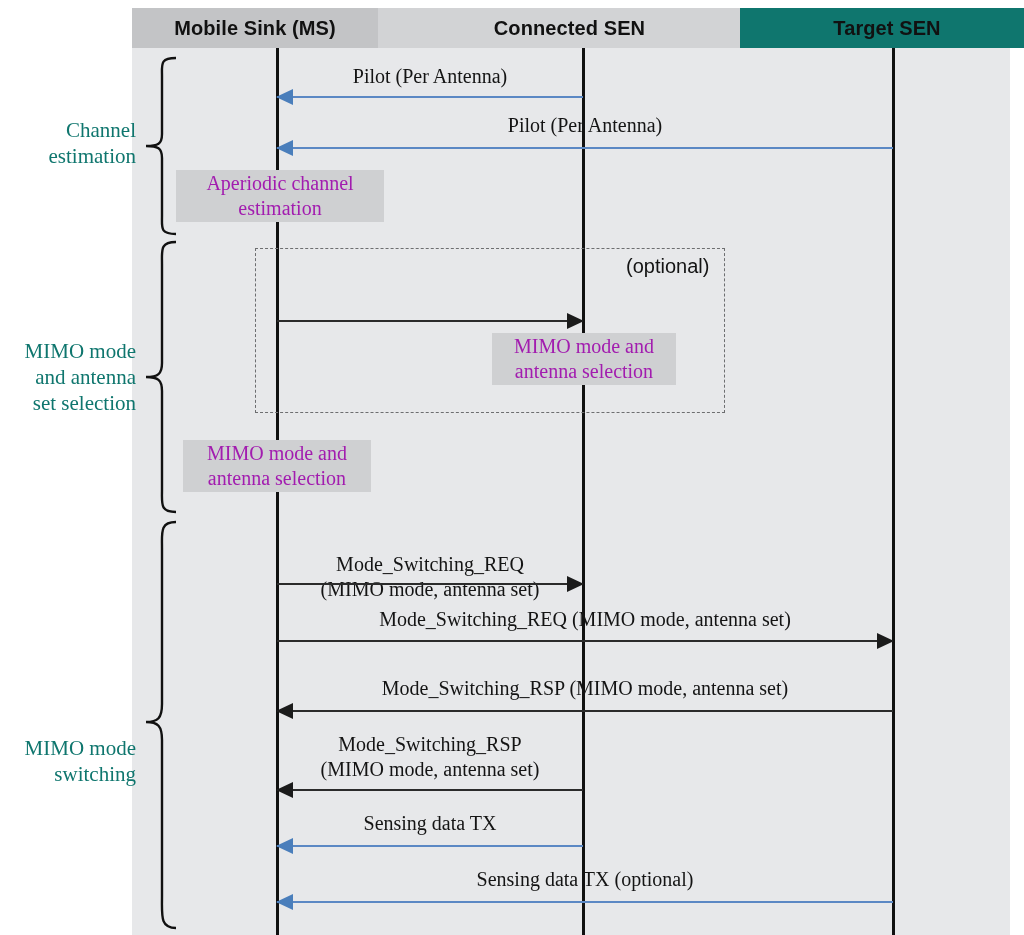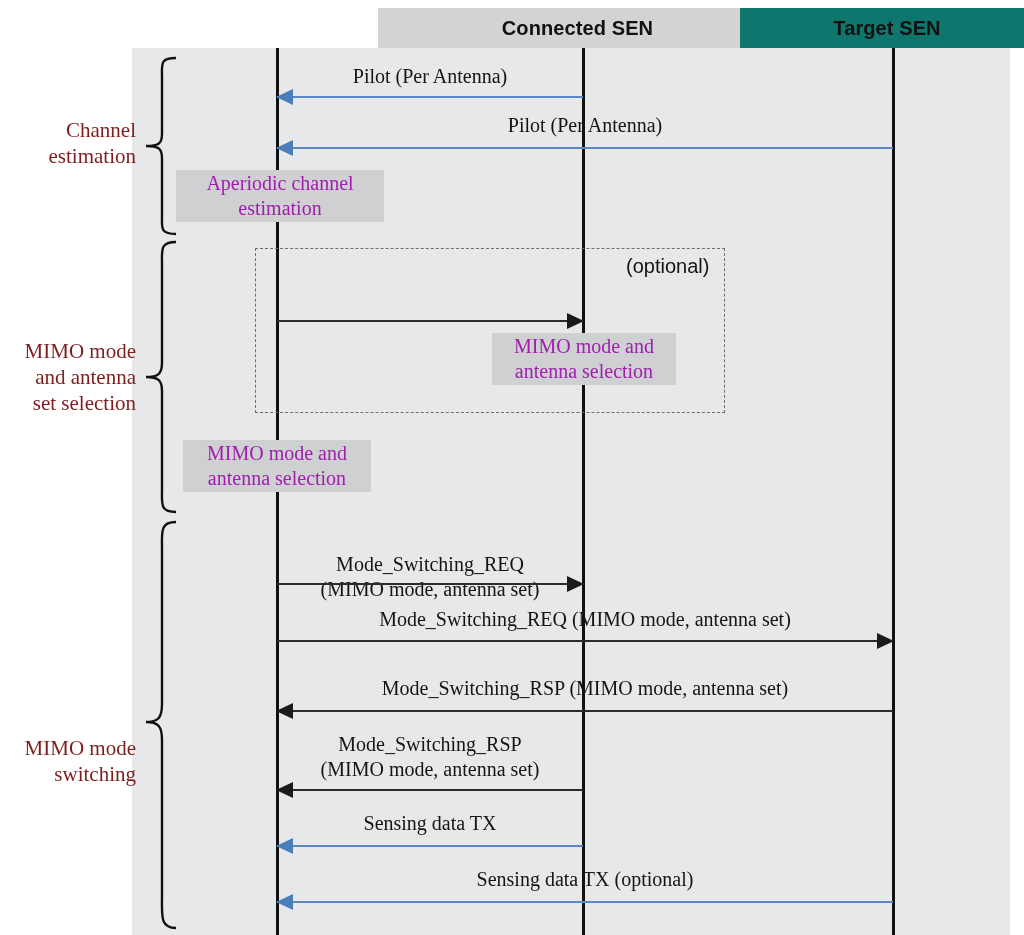--- a/index.html
+++ b/index.html
@@ -41,21 +41,21 @@
     align-items: center;
     justify-content: center;
     font-family: "Liberation Sans", "DejaVu Sans", sans-serif;
     font-weight: bold;
     font-size: 20px;
     color: #111111;
     letter-spacing: 0.1px;
     white-space: nowrap;
   }
   #head-ms      { left: 132px; width: 246px; background: #c3c4c6; }
-  #head-conn    { left: 378px; width: 383px; background: #d2d3d5; padding-left: 8px; }
+  #head-conn    { left: 378px; width: 383px; background: #d2d3d5; }
   #head-target  { left: 740px; width: 294px; background: #0f766e; }
 
   
   .lifeline {
     position: absolute;
     width: 3px;
     background: #111111;
     top: 48px;
     height: 887px;
   }
@@ -127,32 +127,35 @@
     white-space: nowrap;
   }
 
   
   .brace { position: absolute; }
   .phase-label {
     position: absolute;
     text-align: right;
     font-size: 21px;
     line-height: 26px;
-    color: #7f1d1d;
+    color: #0f766e;
     white-space: pre-line;
     font-family: "Liberation Serif", "DejaVu Serif", serif;
   }
 </style>
 </head>
 <body>
 
 <div id="diagram">
 
   <div class="body-bg"></div>
 
+  <div class="lane-head" id="head-ms">
+    <span>Mobile Sink (MS)</span>
+  </div>
   <div class="lane-head" id="head-conn">
     <span>Connected SEN</span>
   </div>
   <div class="lane-head" id="head-target">
     <span>Target SEN</span>
   </div>
 
   <div class="lifeline" id="ll-ms"></div>
   <div class="lifeline" id="ll-conn"></div>
   <div class="lifeline" id="ll-target"></div>

